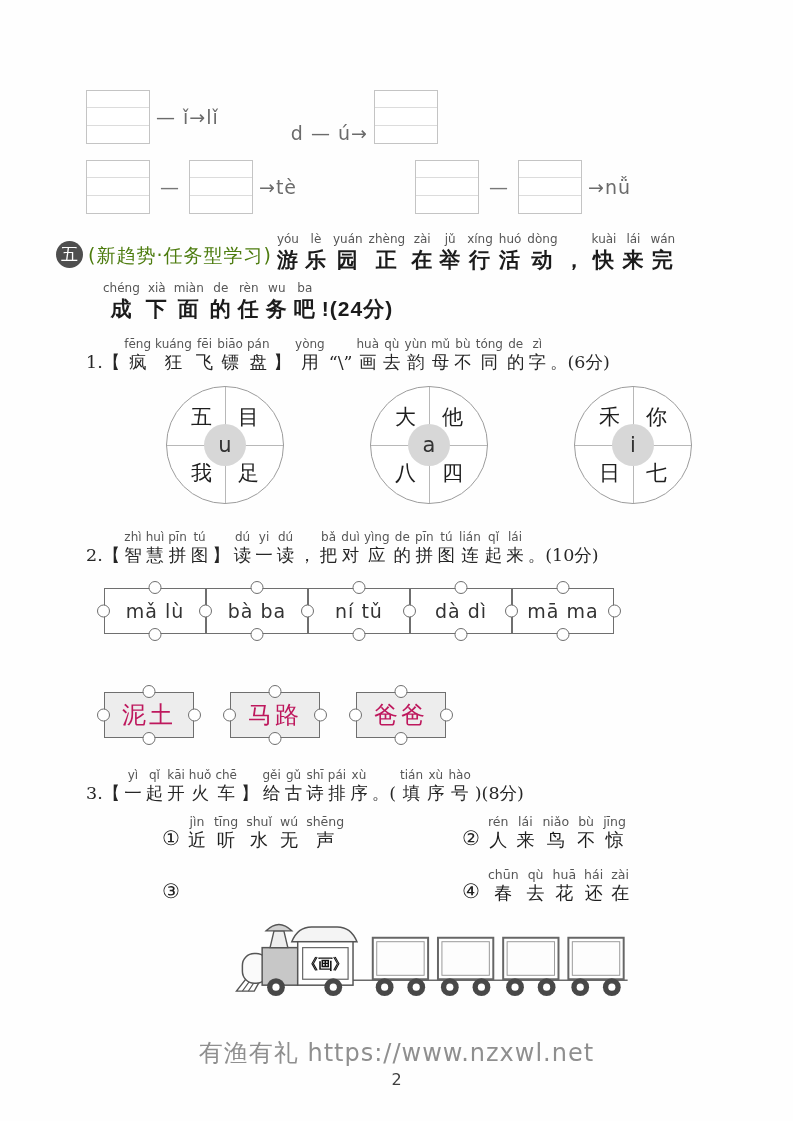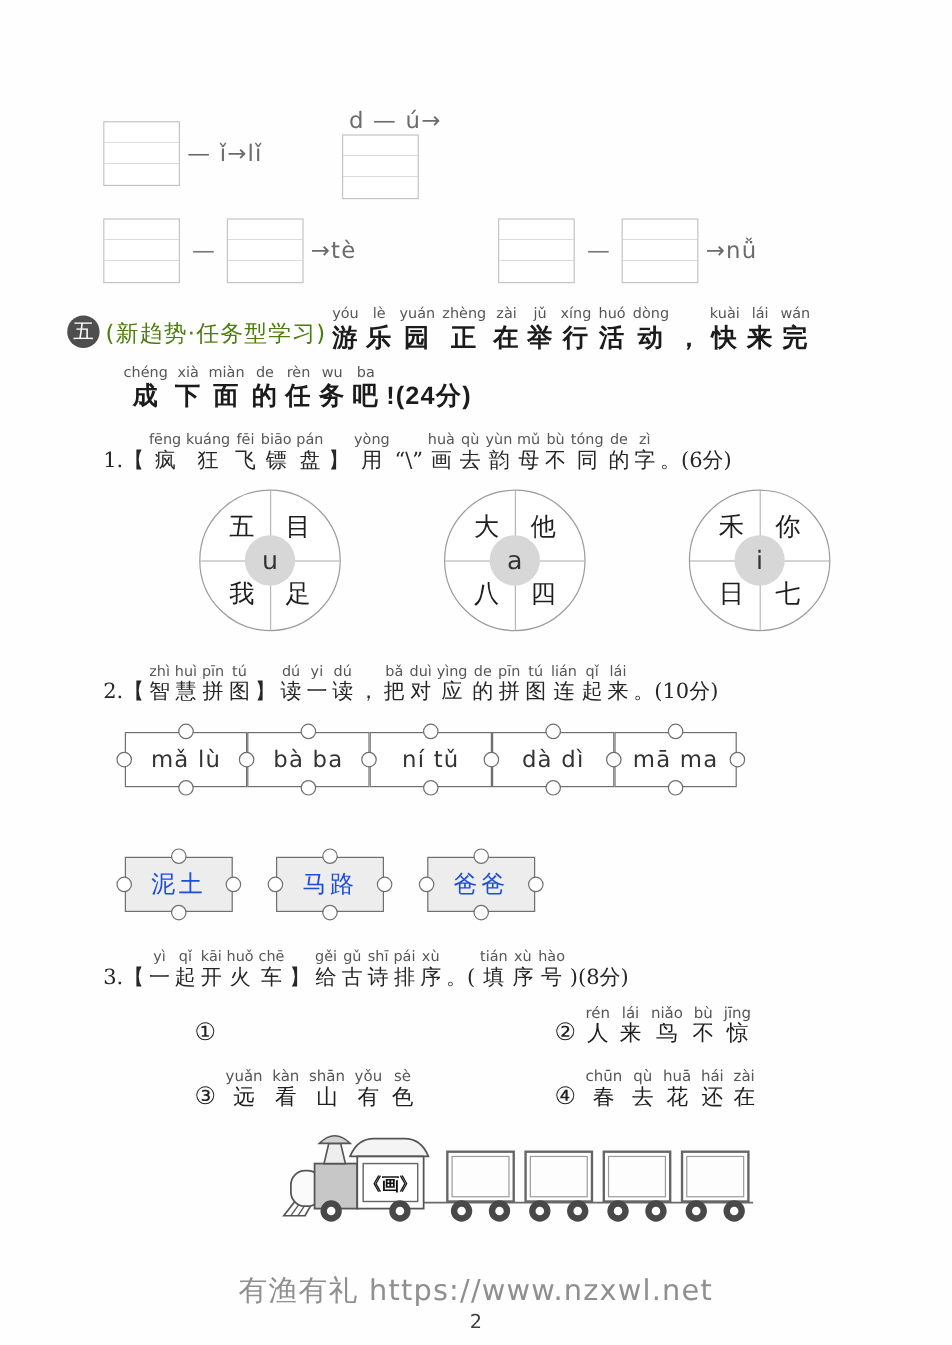--- a/index.html
+++ b/index.html
@@ -15,21 +15,21 @@
   .blend-row + .blend-row { margin-top:16px; }
   .grid4 {
     width:62px; height:52px; border:1px solid #c4c4c4; background:#fff;
     background-image:linear-gradient(to bottom,
       transparent calc(33.3% - 1px), #dcdcdc calc(33.3% - 1px), #dcdcdc 33.3%,
       transparent 33.3%, transparent calc(66.6% - 1px), #dcdcdc calc(66.6% - 1px),
       #dcdcdc 66.6%, transparent 66.6%);
   }
   .blend-label { white-space:pre; margin:0 6px; letter-spacing:1px; }
   .bg2 { margin-left:78px; display:flex; align-items:center; }
-  .bg3 { margin-left:60px; display:flex; align-items:flex-start;flex-direction:column; }
+  .bg3 { margin-left:60px; display:flex; align-items:flex-end; }
   .bg4 { margin-left:112px; display:flex; align-items:center; }
   .bdash { margin:0 10px; color:#777; }
 
   
   .ruby-line { display:inline-flex; align-items:flex-end; flex-wrap:nowrap; }
   .rw { display:inline-flex; flex-direction:column; align-items:center; margin:0 2px; }
   .py { font-family:"DejaVu Sans", sans-serif; font-size:12px; line-height:15px; height:15px;
         color:#565656; white-space:pre; }
   .hz { white-space:pre; line-height:1.22; }
 
@@ -72,21 +72,21 @@
   
   .pieces { display:flex; margin-left:104px; }
   .pr1 { margin-top:22px; }
   .pr2 { margin-top:58px; gap:36px; }
   .piece {
     position:relative; height:44px; border:1.5px solid #6f6f6f; background:#fff;
     display:flex; align-items:center; justify-content:center;
   }
   .pr1 .piece { width:100px; font-size:19px; color:#333; letter-spacing:1px; }
   .pr2 .piece { width:88px; background:var(--piece_gray_bg,#ededed);
-                font-family:Liberation Sans, sans-serif; font-size:20px; color:#1d4ed8; letter-spacing:3px; }
+                font-family:Liberation Sans, sans-serif; font-size:24px; color:#be185d; letter-spacing:3px; }
   .piece::before, .piece::after, .knob {
     content:''; position:absolute; width:13px; height:13px; border-radius:50%;
     border:1.5px solid #6f6f6f; background:#fff; box-sizing:border-box;
   }
   .piece::before { top:-8px; left:50%; transform:translateX(-50%); }
   .piece::after  { bottom:-8px; left:50%; transform:translateX(-50%); }
   .knob { display:block; }
   .knob.kl { left:-8px; top:50%; transform:translateY(-50%); }
   .knob.kr { right:-8px; top:50%; transform:translateY(-50%); }
 
@@ -526,20 +526,42 @@
       </span>
       <span class="rw">
         <span class="py"></span>
         <span class="hz">)(8分)</span>
       </span>
     </span>
 </div>
 <div class="poems">
   <div class="poem">
     <span class="poem-num">①</span>
+    <span class="ruby-line">
+        <span class="rw">
+          <span class="py">jìn</span>
+          <span class="hz">近</span>
+        </span>
+        <span class="rw">
+          <span class="py">tīng</span>
+          <span class="hz">听</span>
+        </span>
+        <span class="rw">
+          <span class="py">shuǐ</span>
+          <span class="hz">水</span>
+        </span>
+        <span class="rw">
+          <span class="py">wú</span>
+          <span class="hz">无</span>
+        </span>
+        <span class="rw">
+          <span class="py">shēng</span>
+          <span class="hz">声</span>
+        </span>
+      </span>
   </div>
   <div class="poem">
     <span class="poem-num">②</span>
     <span class="ruby-line">
         <span class="rw">
           <span class="py">rén</span>
           <span class="hz">人</span>
         </span>
         <span class="rw">
           <span class="py">lái</span>
@@ -554,42 +576,20 @@
           <span class="hz">不</span>
         </span>
         <span class="rw">
           <span class="py">jīng</span>
           <span class="hz">惊</span>
         </span>
       </span>
   </div>
   <div class="poem">
     <span class="poem-num">③</span>
-    <span class="ruby-line">
-        <span class="rw">
-          <span class="py">yuǎn</span>
-          <span class="hz">远</span>
-        </span>
-        <span class="rw">
-          <span class="py">kàn</span>
-          <span class="hz">看</span>
-        </span>
-        <span class="rw">
-          <span class="py">shān</span>
-          <span class="hz">山</span>
-        </span>
-        <span class="rw">
-          <span class="py">yǒu</span>
-          <span class="hz">有</span>
-        </span>
-        <span class="rw">
-          <span class="py">sè</span>
-          <span class="hz">色</span>
-        </span>
-      </span>
   </div>
   <div class="poem">
     <span class="poem-num">④</span>
     <span class="ruby-line">
         <span class="rw">
           <span class="py">chūn</span>
           <span class="hz">春</span>
         </span>
         <span class="rw">
           <span class="py">qù</span>

